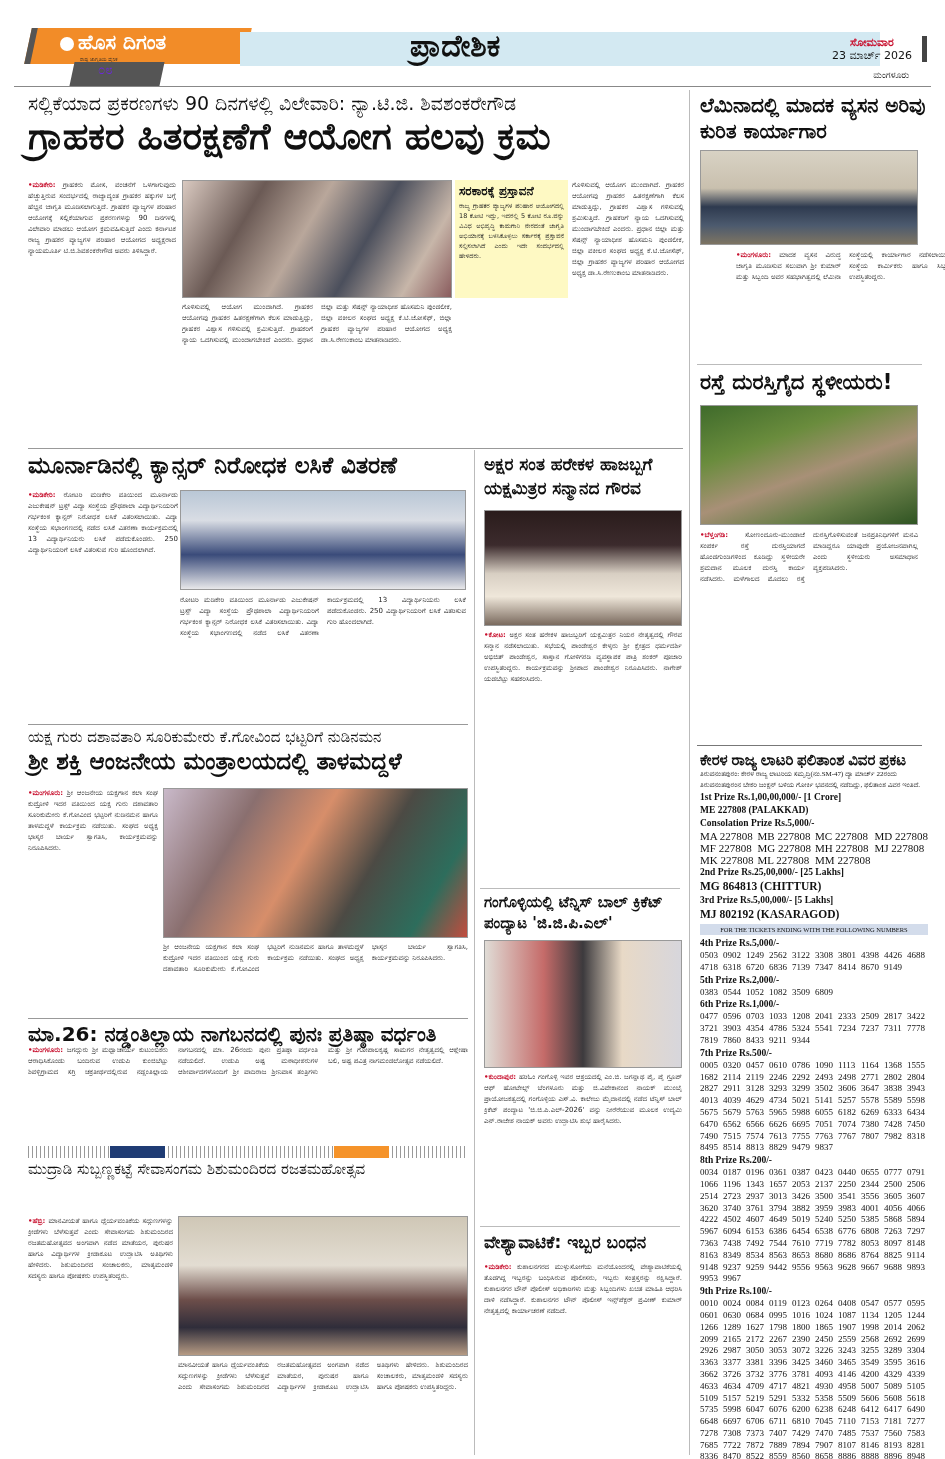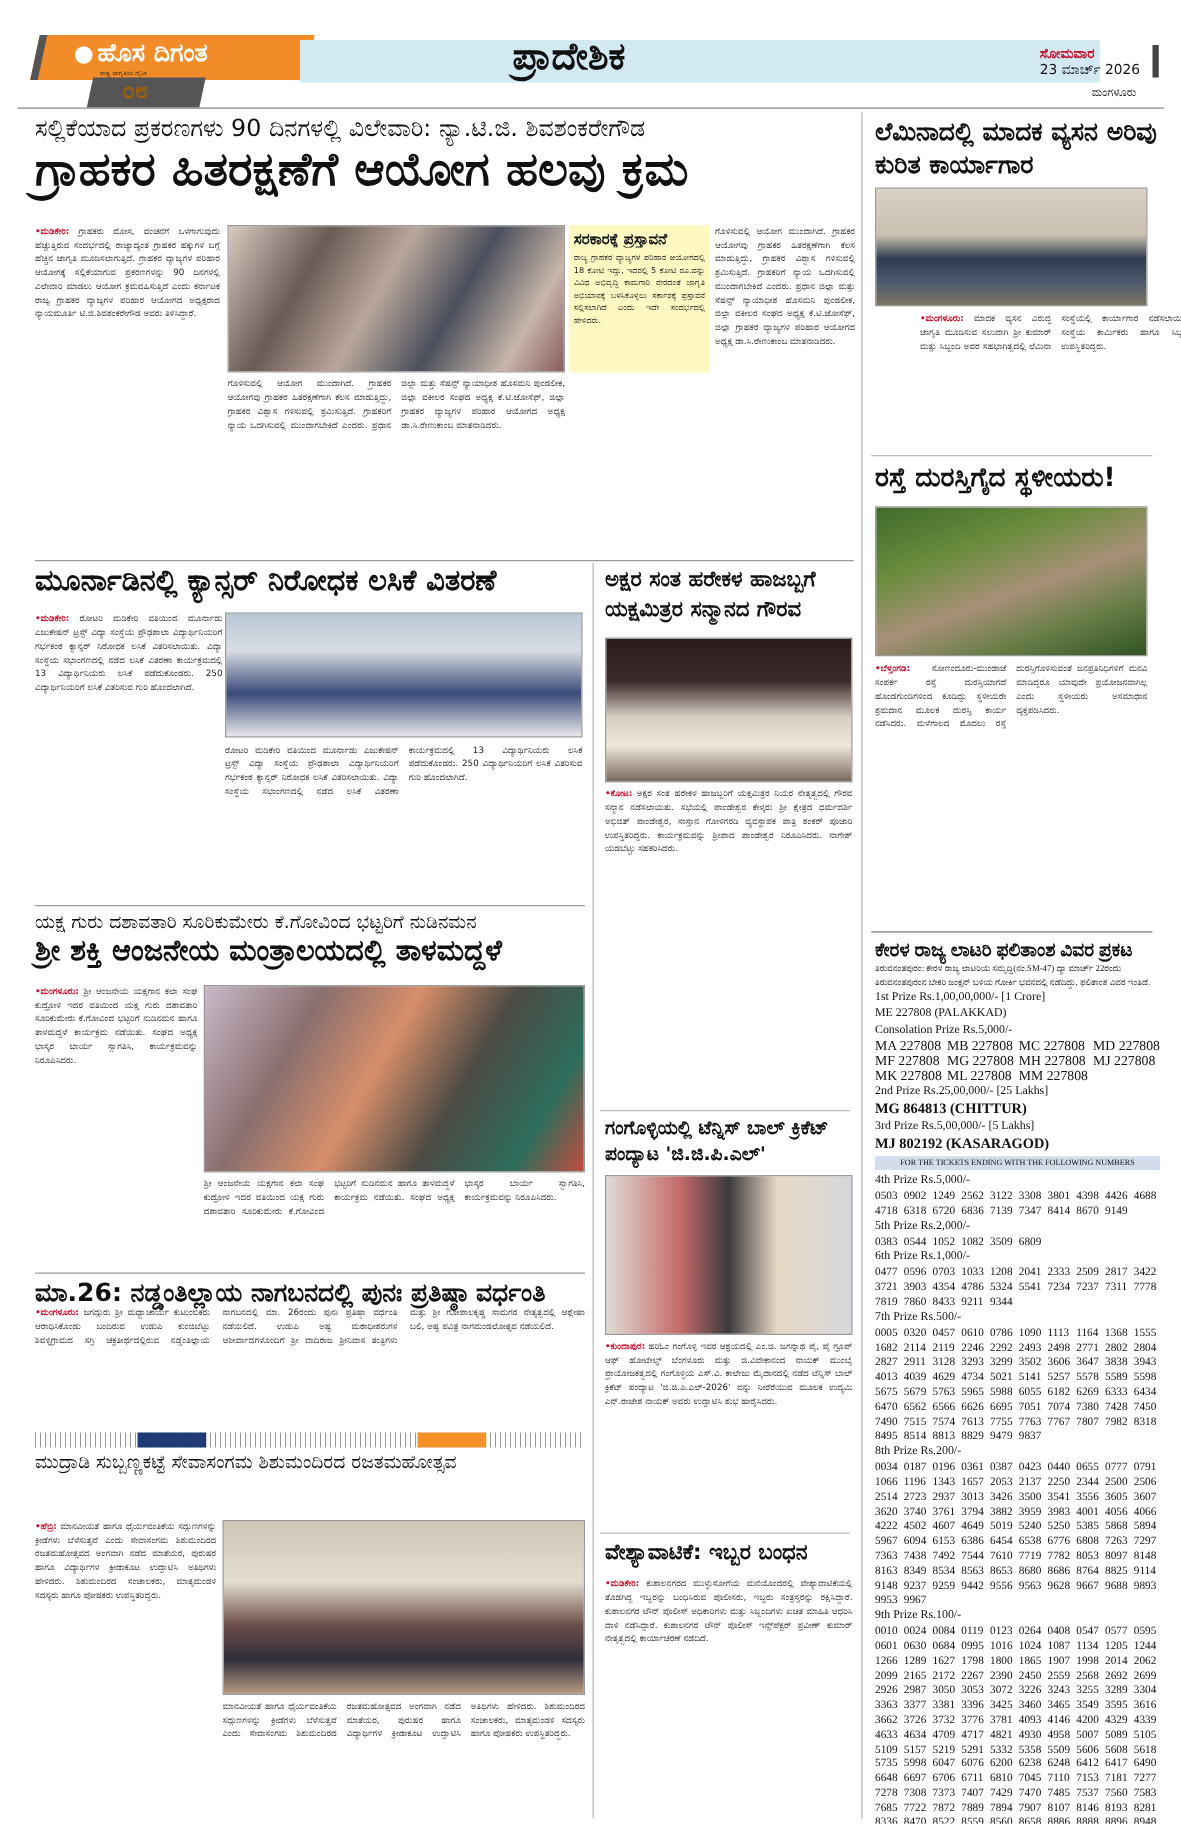--- a/index.html
+++ b/index.html
@@ -3,39 +3,39 @@
 <meta charset="utf-8">
 <style>
 *{box-sizing:border-box;margin:0;padding:0}
 body{width:945px;height:1459px;background:#fff;font-family:"DejaVu Sans",sans-serif;color:#111;position:relative;overflow:hidden}
 .abs{position:absolute}
 .masthead{left:0;top:0;width:945px;height:88px}
 .logo-box{position:absolute;left:28px;top:28px;width:220px;height:36px;background:#f28c28;transform:skewX(-12deg);border-left:6px solid #555}
 .logo-text{position:absolute;left:60px;top:30px;color:#fff;font-weight:bold;font-size:20px;white-space:nowrap}
 .logo-sub{position:absolute;left:80px;top:56px;color:#222;font-size:5px}
 .page-num-box{position:absolute;left:72px;top:62px;width:90px;height:24px;background:#555;transform:skewX(-12deg)}
-.page-num{position:absolute;left:98px;top:62px;color:#a16207;font-weight:bold;font-size:18px}
+.page-num{position:absolute;left:98px;top:62px;color:#6d28d9;font-weight:normal;font-size:13px}
 .section-band{position:absolute;left:240px;top:32px;width:640px;height:34px;background:#d3e9f2}
 .section-title{position:absolute;left:410px;top:28px;font-size:30px;font-weight:bold;color:#111}
-.date-box{position:absolute;right:18px;top:36px;text-align:left;font-size:11px;line-height:13px;padding-right:10px;border-right:5px solid #444}
+.date-box{position:absolute;right:18px;top:36px;text-align:center;font-size:11px;line-height:13px;padding-right:10px;border-right:5px solid #444}
 .day{color:#c8102e;font-weight:bold}
 .city{position:absolute;right:36px;top:70px;font-size:9px}
 .rule{position:absolute;left:14px;top:86px;width:917px;height:1px;background:#888}
 .vrule{position:absolute;width:1px;background:#bbb}
 .hrule{position:absolute;height:1px;background:#bbb}
 .kicker{font-size:19px;white-space:nowrap}
 .headline{font-weight:bold;white-space:nowrap}
 .body-text{font-size:7px;line-height:11px;color:#222;text-align:justify}
 .dateline{color:#c8102e;font-weight:bold}
 .photo{position:absolute;border:1px solid #999;overflow:hidden}
 .box-cream{background:#fef9c3}
 .lottery{font-family:"Liberation Serif",serif;color:#111}
 .lot-title{font-size:15px;font-weight:bold;white-space:nowrap}
 .lot-intro{font-size:7px;line-height:11px}
-.lot-prize{font-size:9.5px;font-weight:normal;line-height:13px}
+.lot-prize{font-size:9.5px;font-weight:bold;line-height:13px}
 .lot-big{font-size:11.5px;font-weight:bold;line-height:15px}
 .lot-cons{font-size:11px;line-height:12px;display:grid;grid-template-columns:repeat(4,auto);column-gap:4px}
 .lot-banner{background:#d3dceb;font-size:6.5px;text-align:center;padding:2px 0;margin:2px 0}
 .lot-nums{font-size:9px;line-height:11.8px;display:grid;grid-template-columns:repeat(10,1fr);column-gap:2px}
 .divbar{position:absolute;height:12px;background:repeating-linear-gradient(90deg,#999 0 1px,#fff 1px 4px)}
 </style>
 </head>
 <body>
 
 <div class="abs masthead">

